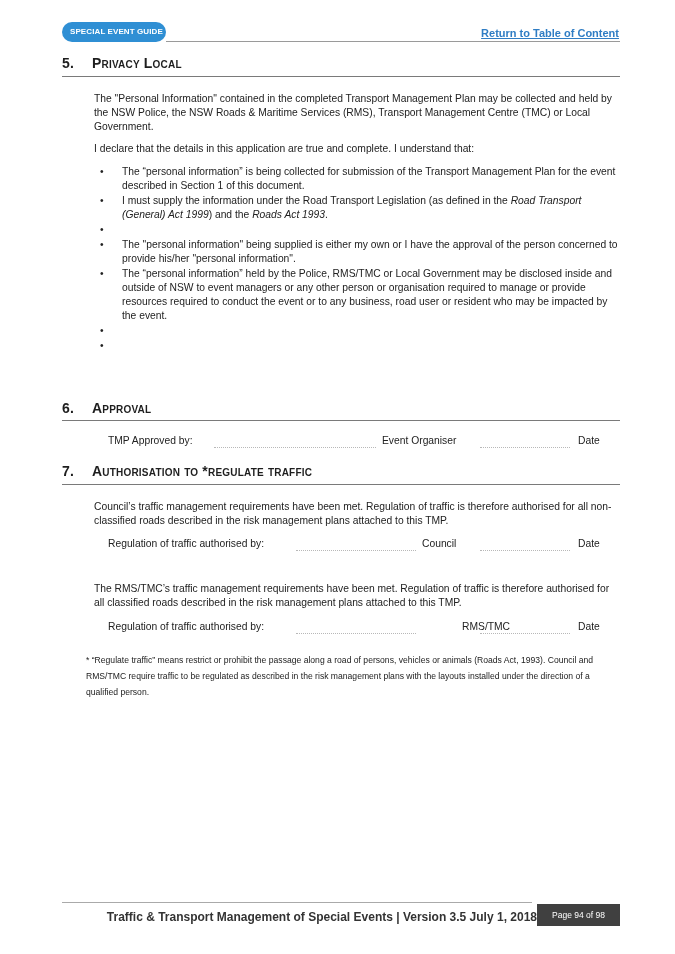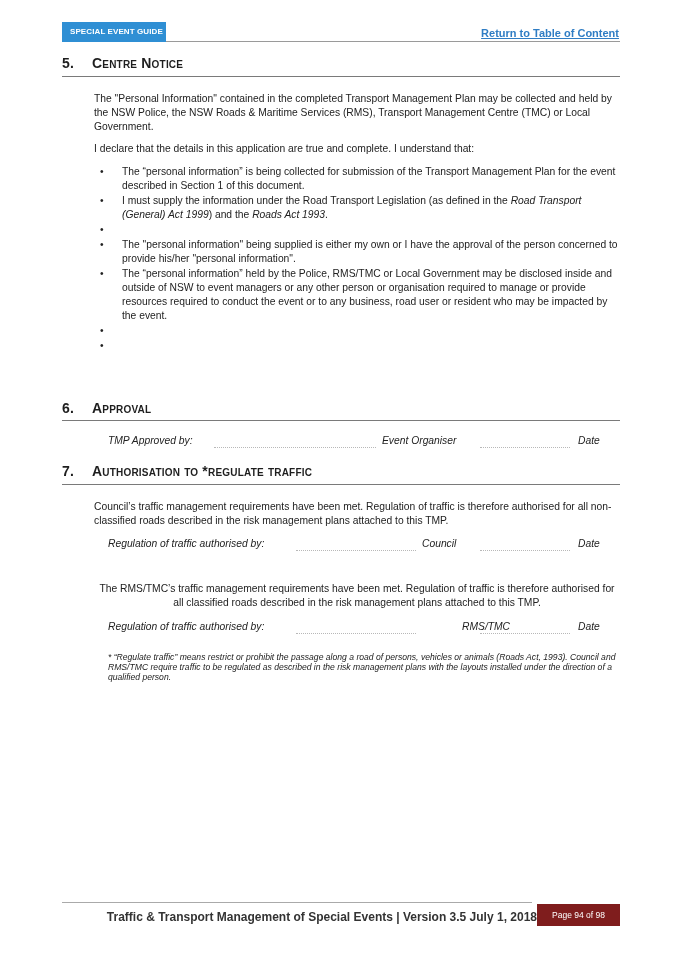--- a/index.html
+++ b/index.html
@@ -1,51 +1,51 @@
 <!DOCTYPE html>
 <html><head>
 <meta charset="utf-8">
 <style>
   html, body { margin: 0; padding: 0; background: #ffffff; }
   body { width: 675px; height: 954px; position: relative; overflow: hidden;
          font-family: "Liberation Sans", sans-serif; color: #1f1f1f; }
   .header-tab { position: absolute; left: 62px; top: 22px; width: 104px; height: 20px;
          background: #2f8fd4; color: #ffffff; font-size: 8px; font-weight: bold;
-         line-height: 20px; padding-left: 8px; box-sizing: border-box; letter-spacing: 0.1px; }
+         line-height: 20px; padding-left: 8px; box-sizing: border-box; letter-spacing: 0.1px; border-radius: 10px; }
   .header-rule { position: absolute; left: 166px; top: 41px; width: 454px; height: 1px; background: #9a9a9a; }
   .toc-link { position: absolute; right: 56px; top: 27px; font-size: 11px; font-weight: bold;
          color: #2f7dc4; text-decoration: underline; }
   .section-title { position: absolute; left: 62px; font-size: 14px; font-weight: bold; color: #1e1e1e;
          font-variant: small-caps; letter-spacing: 0.2px; }
   .section-title .num { display: inline-block; width: 30px; }
   .section-rule { position: absolute; left: 62px; width: 558px; height: 1px; background: #7a7a7a; }
   .para { position: absolute; left: 94px; width: 526px; font-size: 10.3px; line-height: 14px; color: #222; }
   .bullets { position: absolute; left: 94px; width: 526px; margin: 0; padding: 0; list-style: none;
          font-size: 10.3px; line-height: 14px; color: #222; }
   .bullets li { position: relative; padding-left: 28px; margin-bottom: 1px; min-height: 14px; }
   .bullets li .dot { position: absolute; left: 6px; top: 0; }
-  .sig-row { position: absolute; font-size: 10.3px; color: #222; height: 16px; font-style: italic; }
+  .sig-row { position: absolute; font-size: 10.3px; color: #222; height: 16px; }
   .sig-row span { position: absolute; top: 0; white-space: nowrap; }
   .sig-line { position: absolute; top: 12px; height: 0; border-bottom: 1px dotted #b8b8b8; }
-  .footnote { position: absolute; left: 108px; width: 526px; font-size: 8.6px; line-height: 10px;
-         font-style: italic; color: #222; }
+  .footnote { position: absolute; left: 86px; width: 526px; font-size: 8.6px; line-height: 16px;
+         color: #222; }
   .footer-rule { position: absolute; left: 62px; top: 902px; width: 470px; height: 1px; background: #aaaaaa; }
   .footer-text { position: absolute; right: 138px; top: 910px; font-size: 12px; font-weight: bold; color: #333; }
   .page-badge { position: absolute; left: 537px; top: 904px; width: 83px; height: 22px;
-         background: #7f1d1d; color: #ffffff; font-size: 8.5px; line-height: 22px; text-align: center; }
+         background: #404040; color: #ffffff; font-size: 8.5px; line-height: 22px; text-align: center; }
 </style>
 </head>
 <body>
 
 <div class="header-tab">SPECIAL EVENT GUIDE</div>
 <div class="header-rule"></div>
 <a class="toc-link">Return to Table of Content</a>
 
 <div class="section-title" style="top:55px;">
-  <span class="num">5.</span><span>Centre Notice</span>
+  <span class="num">5.</span><span>Privacy Local</span>
 </div>
 <div class="section-rule" style="top:76px;"></div>
 
 <div class="para" style="top:92px;">The "Personal Information" contained in the completed Transport Management Plan may be collected and held by the NSW  Police, the NSW Roads &amp; Maritime Services (RMS), Transport Management Centre (TMC) or Local Government.</div>
 <div class="para" style="top:142px;">I declare that the details in this application are true and complete.  I understand that:</div>
 
 <ul class="bullets" style="top:165px;">
   <li><span class="dot">•</span><span>The “personal information” is being collected for submission of the Transport Management Plan for the event described  in Section 1 of this document.</span></li>
   <li><span class="dot">•</span><span>I must supply the information under the Road Transport Legislation (as defined in the </span><i>Road Transport (General) Act  1999</i><span>) and the </span><i>Roads Act 1993</i><span>.</span></li>
   <li><span class="dot">•</span></li>
@@ -76,21 +76,21 @@
 <div class="para" style="top:500px;">Council’s traffic management requirements have been met.  Regulation of traffic is therefore authorised for all non-classified roads described in the risk management plans attached to this TMP.</div>
 
 <div class="sig-row" style="left:108px; top:538px; width:512px;">
   <span style="left:0;">Regulation of traffic authorised by:</span>
   <div class="sig-line" style="left:188px; width:120px;"></div>
   <span style="left:314px;">Council</span>
   <div class="sig-line" style="left:372px; width:90px;"></div>
   <span style="left:470px;">Date</span>
 </div>
 
-<div class="para" style="top:582px;text-align:center;">The RMS/TMC’s traffic management requirements have been met.  Regulation of traffic is therefore authorised for all classified roads described in the risk management plans attached to this TMP.</div>
+<div class="para" style="top:582px;">The RMS/TMC’s traffic management requirements have been met.  Regulation of traffic is therefore authorised for all classified roads described in the risk management plans attached to this TMP.</div>
 
 <div class="sig-row" style="left:108px; top:621px; width:512px;">
   <span style="left:0;">Regulation of traffic authorised by:</span>
   <div class="sig-line" style="left:188px; width:120px;"></div>
   <span style="left:314px;padding-left:40px;">RMS/TMC</span>
   <div class="sig-line" style="left:372px; width:90px;"></div>
   <span style="left:470px;">Date</span>
 </div>
 
 <div class="footnote" style="top:652px;">*  “Regulate traffic” means restrict or prohibit the passage along a road of persons, vehicles or animals (Roads  Act, 1993).  Council and RMS/TMC require traffic to be regulated as described in the risk management plans with  the layouts installed under the direction of a qualified person.</div>

